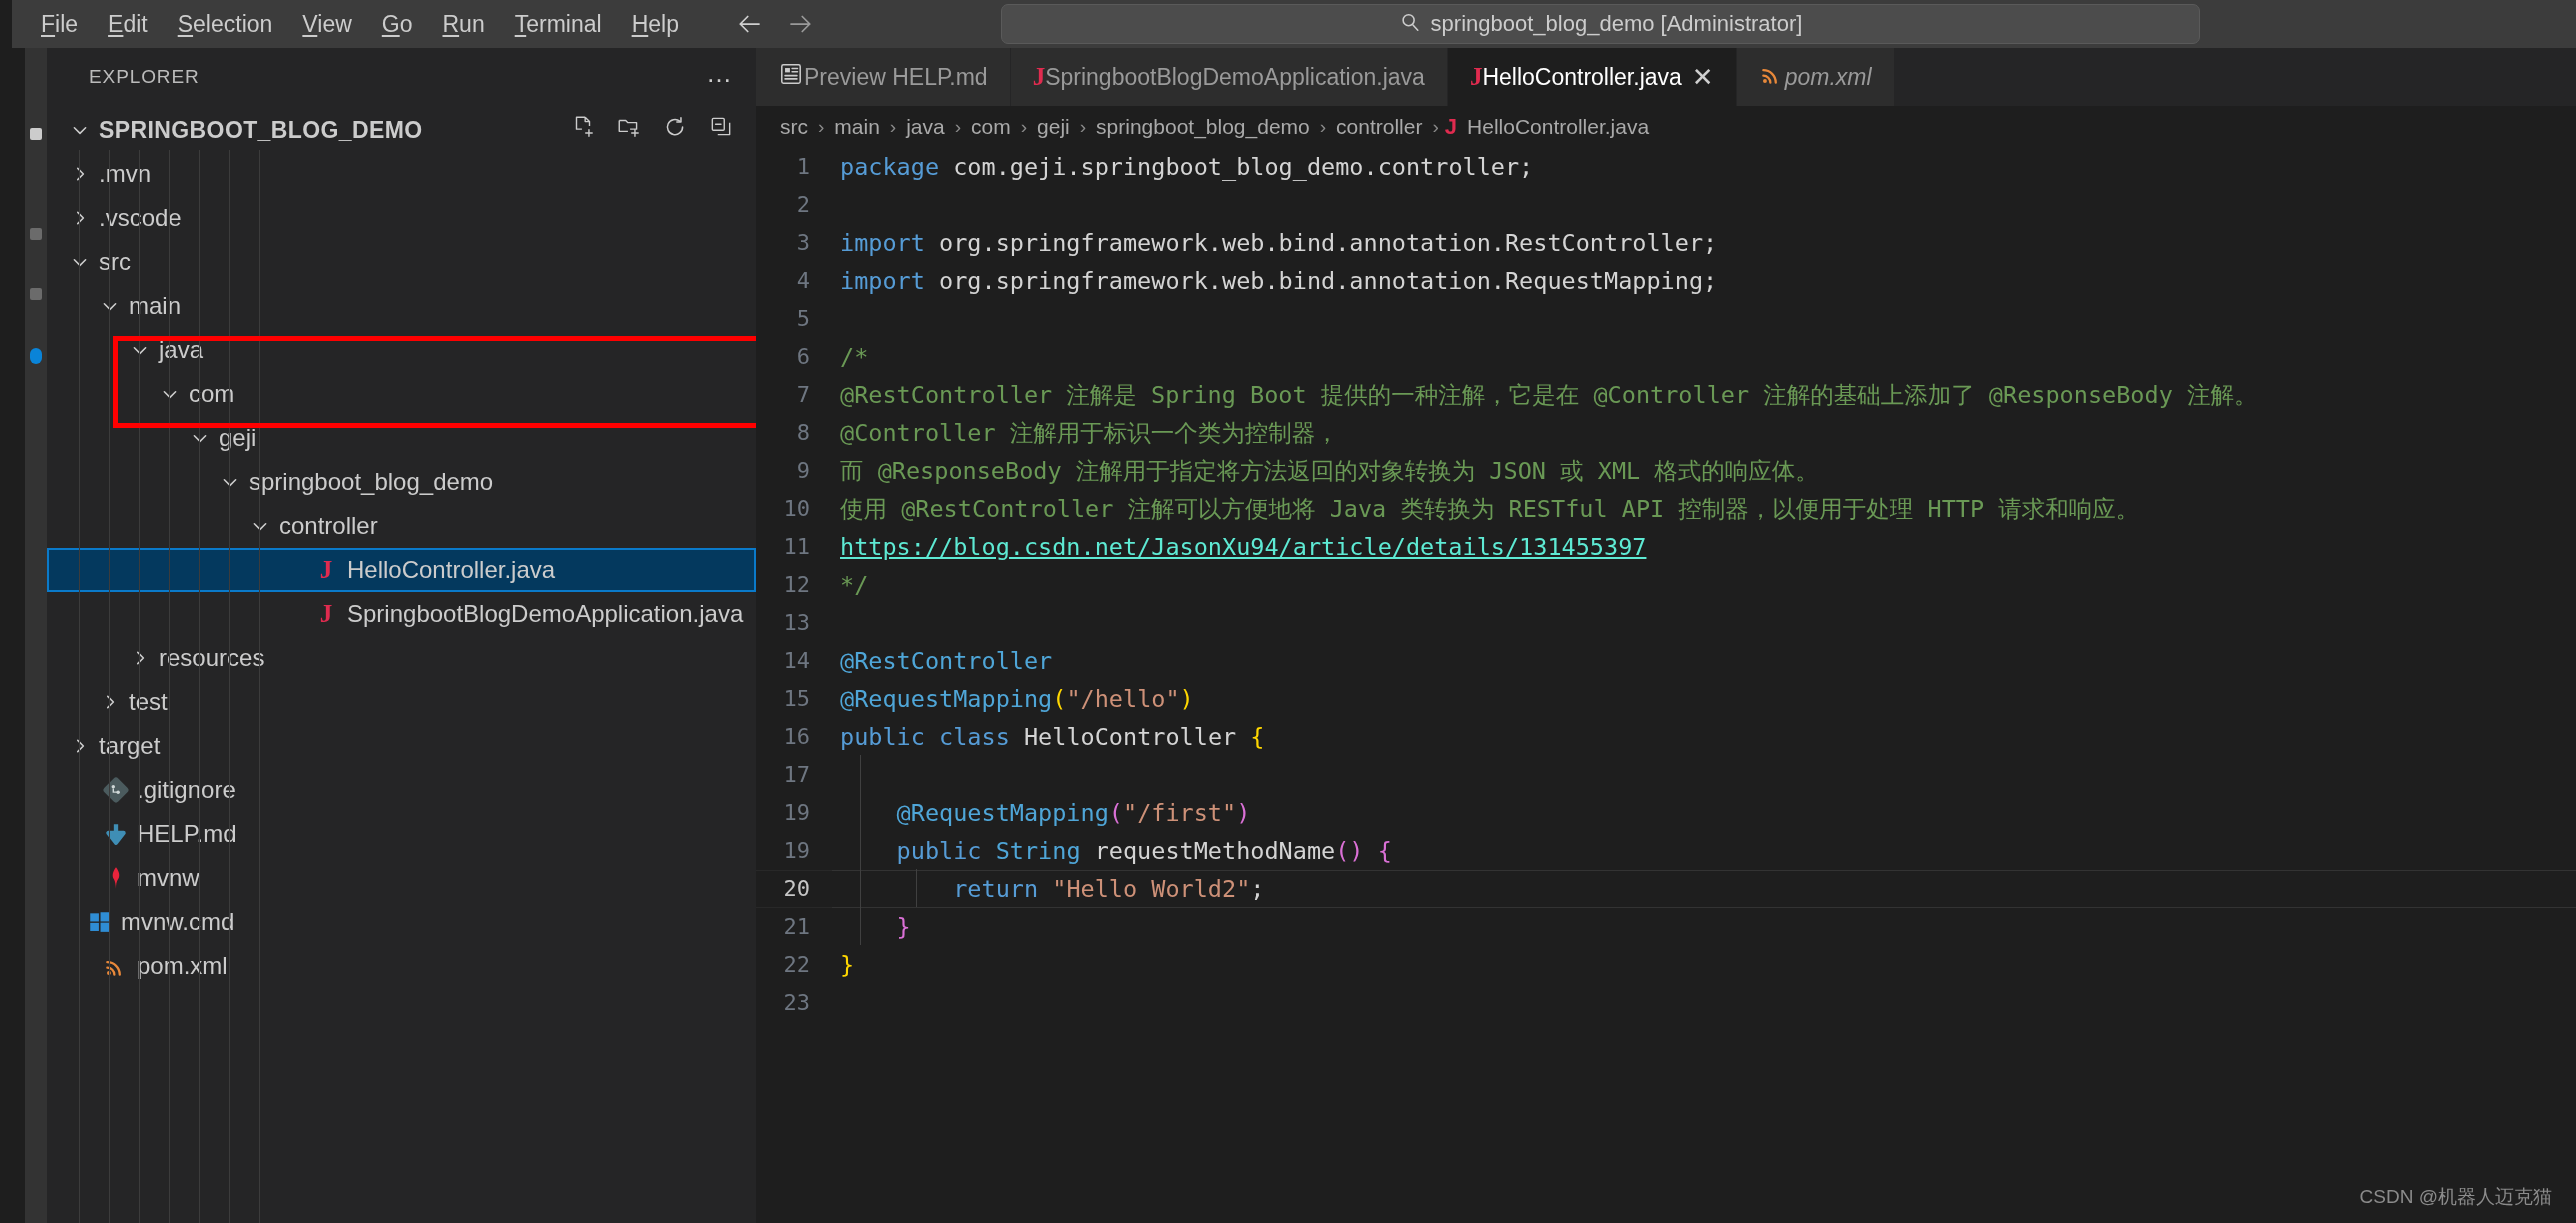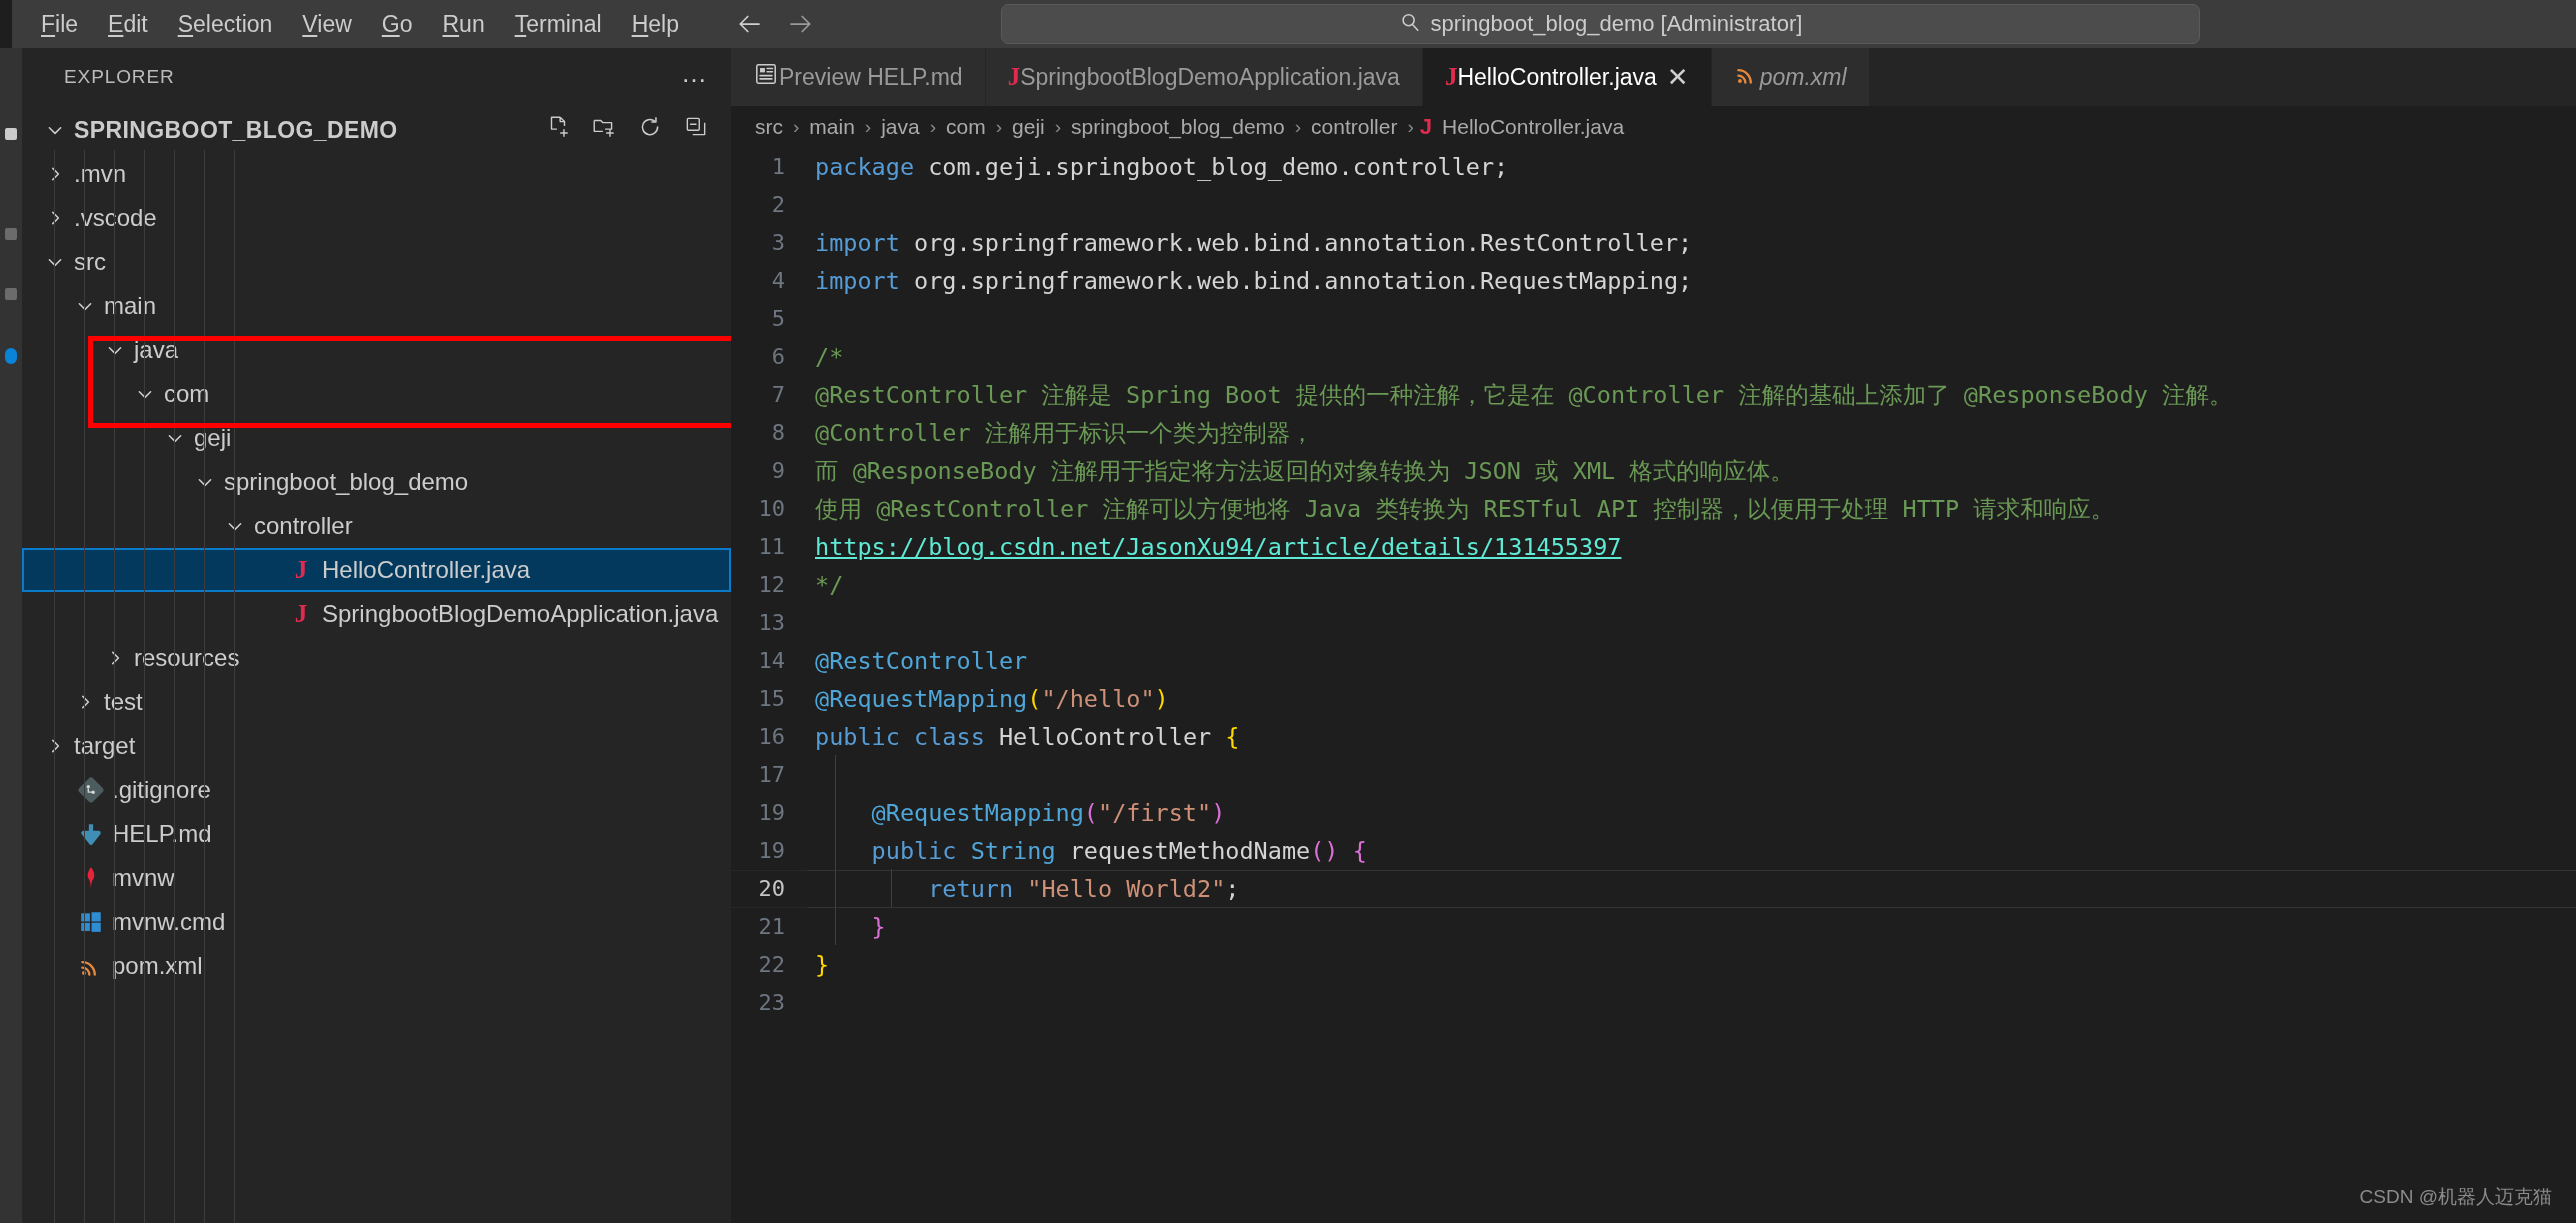--- a/index.html
+++ b/index.html
@@ -25,21 +25,21 @@
   .navbtns { display: flex; align-items: center; gap: 18px; margin-left: 38px; }
   .navarrow { width: 34px; height: 34px; display:flex; align-items:center; justify-content:center; }
   .searchbox {
     position: absolute; left: 989px; top: 4px; width: 1199px; height: 40px;
     background: #4c4c4c; border: 1px solid #5a5a5a; border-radius: 7px;
     display: flex; align-items: center; justify-content: center; gap: 10px;
   }
   .searchbox .stext { color: #cccccc; font-size: 22px; white-space: nowrap; }
 
   
-  .body { flex: 1 1 auto; display: flex; min-height: 0; }
+  .body { flex: 1 1 auto; display: flex; min-height: 0; margin-left: 25px; }
 
   
   .activitybar { width: 22px; background: #333333; flex: 0 0 22px; position: relative; }
   .ab-dot { position:absolute; left:5px; width:12px; height:12px; }
 
   
   .sidebar { width: 709px; flex: 0 0 709px; background: #252526; display: flex; flex-direction: column; }
   .sb-header {
     height: 58px; display: flex; align-items: center; padding: 0 22px 0 42px;
     color: #bbbbbb; font-size: 19px; letter-spacing: 0.9px; flex: 0 0 58px;
@@ -356,21 +356,21 @@
             </div>
             <div class="row" style="padding-left: 16px;">
               <span class="tw"></span>
               <span class="ficon">
                 <svg width="26" height="26" viewBox="0 0 24 24">
                   <path d="M12 2c3 4 4 8 2 11-1.6 2.4-2 5-2 9-0.4-4-0.6-6.6-2-9C8 10 9 6 12 2z" fill="#e8243c"></path>
                 </svg>
               </span>
               <span class="lbl">mvnw</span>
             </div>
-            <div class="row" style="padding-left: 16px;">
+            <div class="row" style="padding-left: 0;">
               <span class="tw"></span>
               <span class="ficon">
                 <svg width="26" height="26" viewBox="0 0 24 24">
                   <rect x="3" y="4" width="8" height="7.5" fill="#2f8dd4"></rect>
                   <rect x="12.5" y="3" width="8.5" height="8.5" fill="#2f8dd4"></rect>
                   <rect x="3" y="12.8" width="8" height="7.5" fill="#2f8dd4"></rect>
                   <rect x="12.5" y="12.6" width="8.5" height="8.5" fill="#2f8dd4"></rect>
                 </svg>
               </span>
               <span class="lbl">mvnw.cmd</span>

